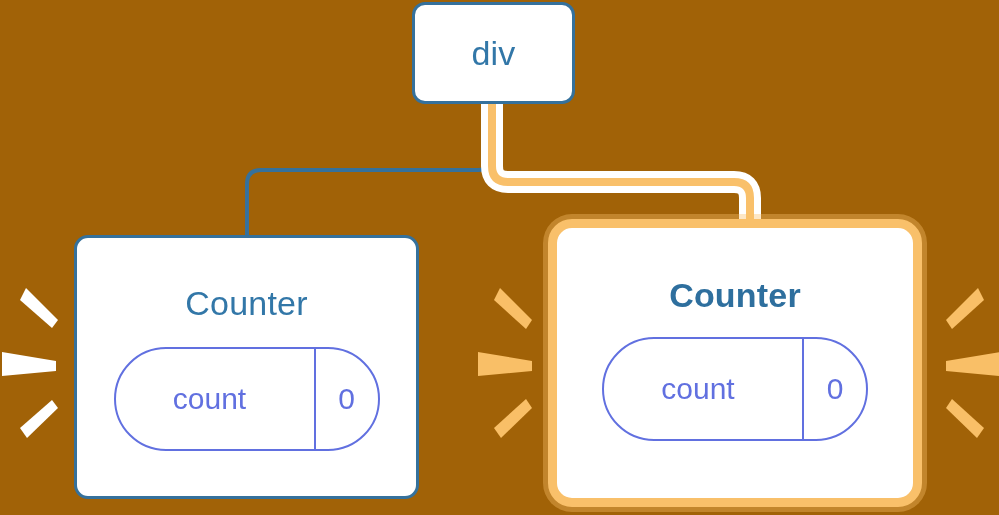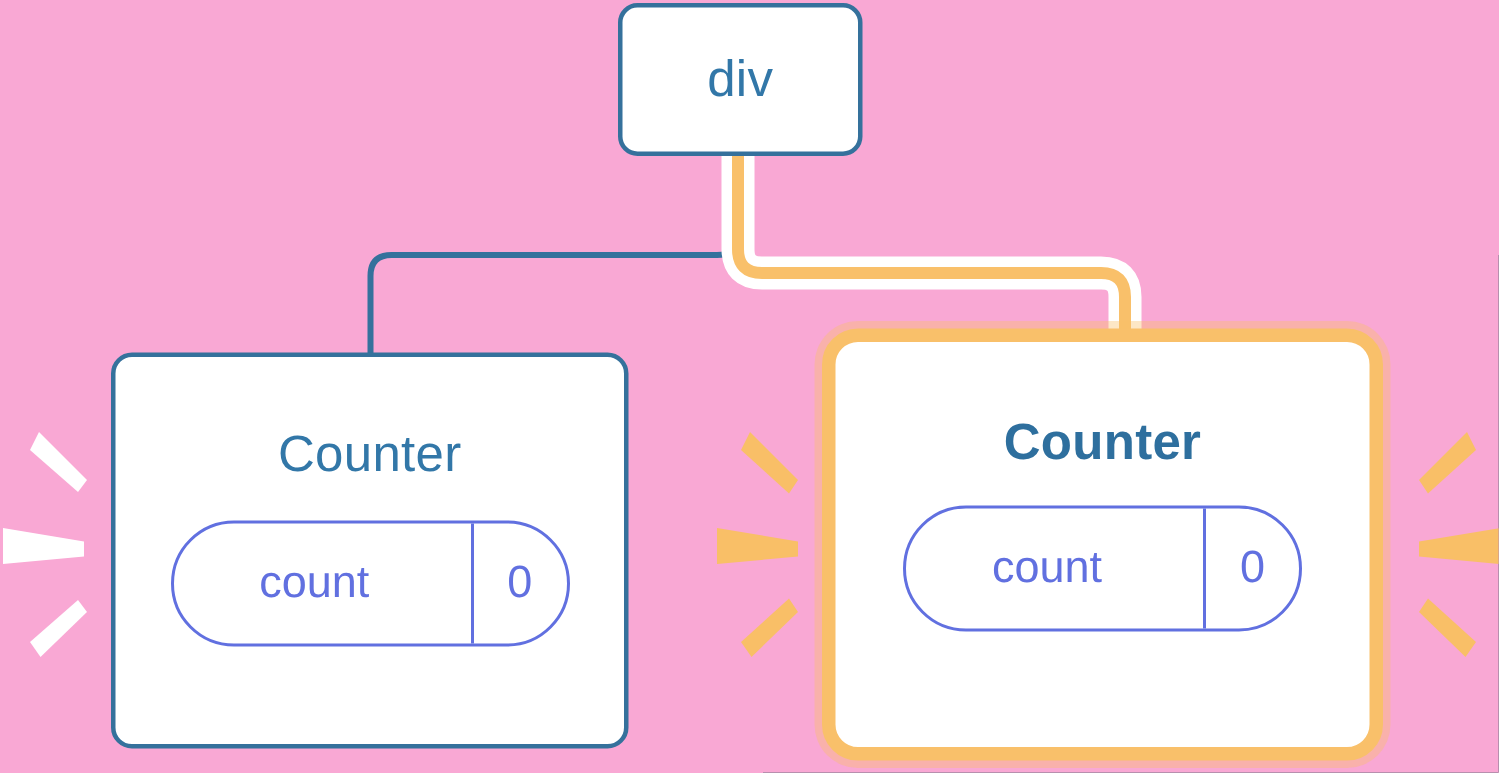--- a/index.html
+++ b/index.html
@@ -11,21 +11,21 @@
     width: 999px;
     height: 515px;
     overflow: hidden;
     font-family: "Liberation Sans", sans-serif;
     background: #4c6771;
   }
   #stage {
     position: relative;
     width: 999px;
     height: 515px;
-    background: #f9a8d4;
+    background: #a16207;
     text-decoration: underline;
   }
   #wires {
     position: absolute;
     left: 0;
     top: 0;
     width: 999px;
     height: 515px;
   }
   .node {
@@ -87,21 +87,21 @@
     line-height: 1;
     letter-spacing: 0.2px;
   }
   
   .state-pill {
     position: relative;
     display: flex;
     align-items: stretch;
     border: 2px solid #6170e0;
     border-radius: 999px;
-    height: 84px;
+    height: 104px;
     box-sizing: border-box;
     background: transparent;
     gap: 24px;
   }
   #node-counter-left .state-pill {
     width: 266px;
     margin-top: 27px;
   }
   #node-counter-right .state-pill {
     width: 266px;

